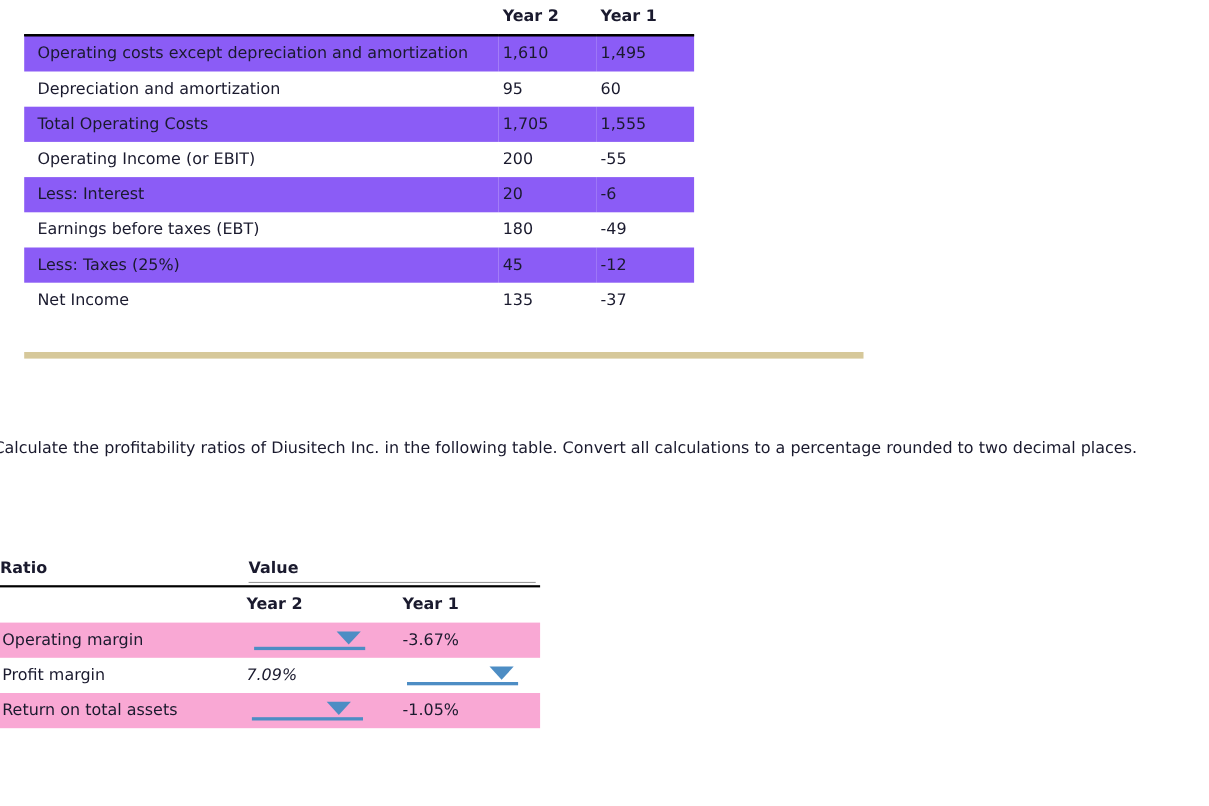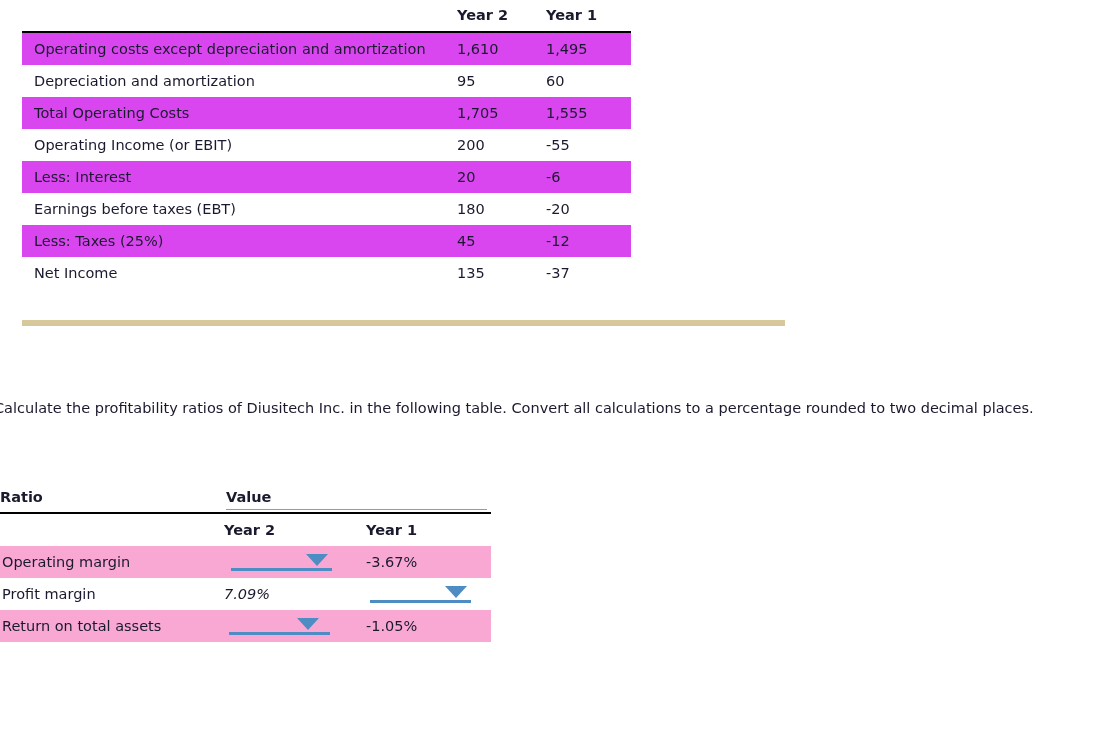--- a/index.html
+++ b/index.html
@@ -40,21 +40,21 @@
   #income-table thead th {
     font-weight: bold;
     font-size: 14.5px;
     border-bottom: 2px solid #000000;
     height: 29px;
     padding-bottom: 2px;
   }
   #income-table .c-label { width: 419px; text-align: left;  padding-left: 12px; }
   #income-table .c-y2    { width: 85px;  text-align: left;  padding-left: 4px; }
   #income-table .c-y1    { width: 85px;  text-align: left;  padding-left: 4px; }
-  #income-table tbody tr.shaded { background: #d946ef; }
+  #income-table tbody tr.shaded { background: #8b5cf6; }
   #income-table .less { }
 
   #gold-rule {
     position: absolute;
     left: 22px;
     top: 320px;
     width: 763px;
     height: 6px;
     background: #d6c89a;
   }
@@ -74,20 +74,21 @@
   
   #ratio-table {
     position: absolute;
     left: 0px;
     top: 486px;
     width: 491px;
   }
   #ratio-head {
     position: relative;
     height: 26px;
+    margin-top: 20px;
   }
   #ratio-head .h-ratio {
     position: absolute;
     left: 0px;
     top: 3px;
     font-weight: bold;
     font-size: 14.5px;
   }
   #ratio-head .h-value {
     position: absolute;
@@ -215,21 +216,21 @@
           <td class="c-y1">-55</td>
         </tr>
         <tr class="shaded">
           <td class="c-label"><span class="less">Less</span><span>: Interest</span></td>
           <td class="c-y2">20</td>
           <td class="c-y1">-6</td>
         </tr>
         <tr class="">
           <td class="c-label">Earnings before taxes (EBT)</td>
           <td class="c-y2">180</td>
-          <td class="c-y1">-20</td>
+          <td class="c-y1">-49</td>
         </tr>
         <tr class="shaded">
           <td class="c-label"><span class="less">Less</span><span>: Taxes (25%)</span></td>
           <td class="c-y2">45</td>
           <td class="c-y1">-12</td>
         </tr>
         <tr class="">
           <td class="c-label">Net Income</td>
           <td class="c-y2">135</td>
           <td class="c-y1">-37</td>

